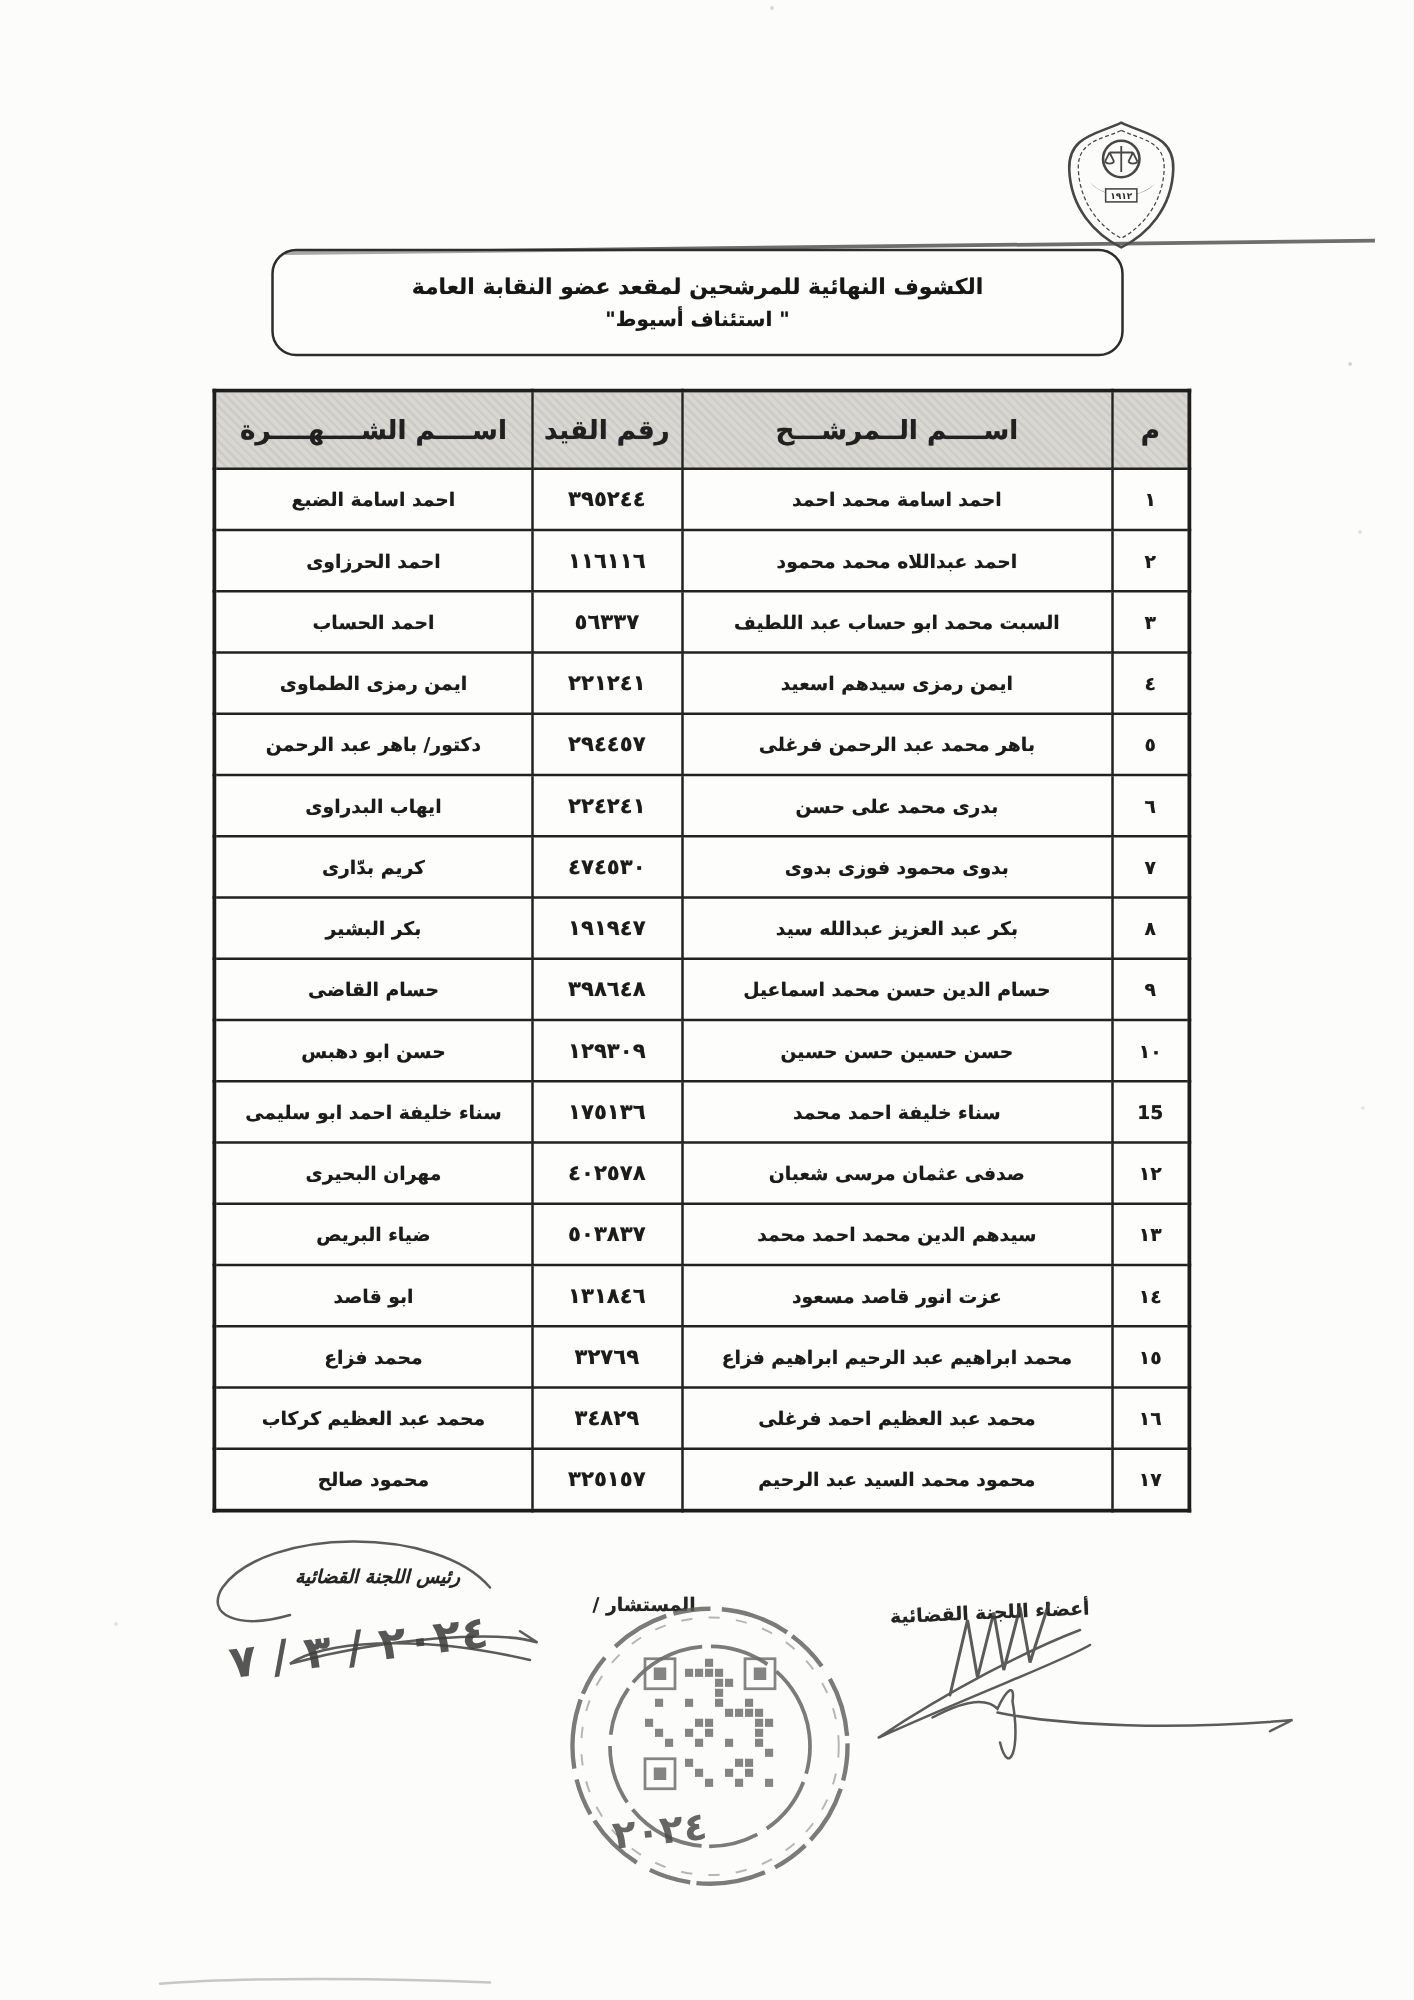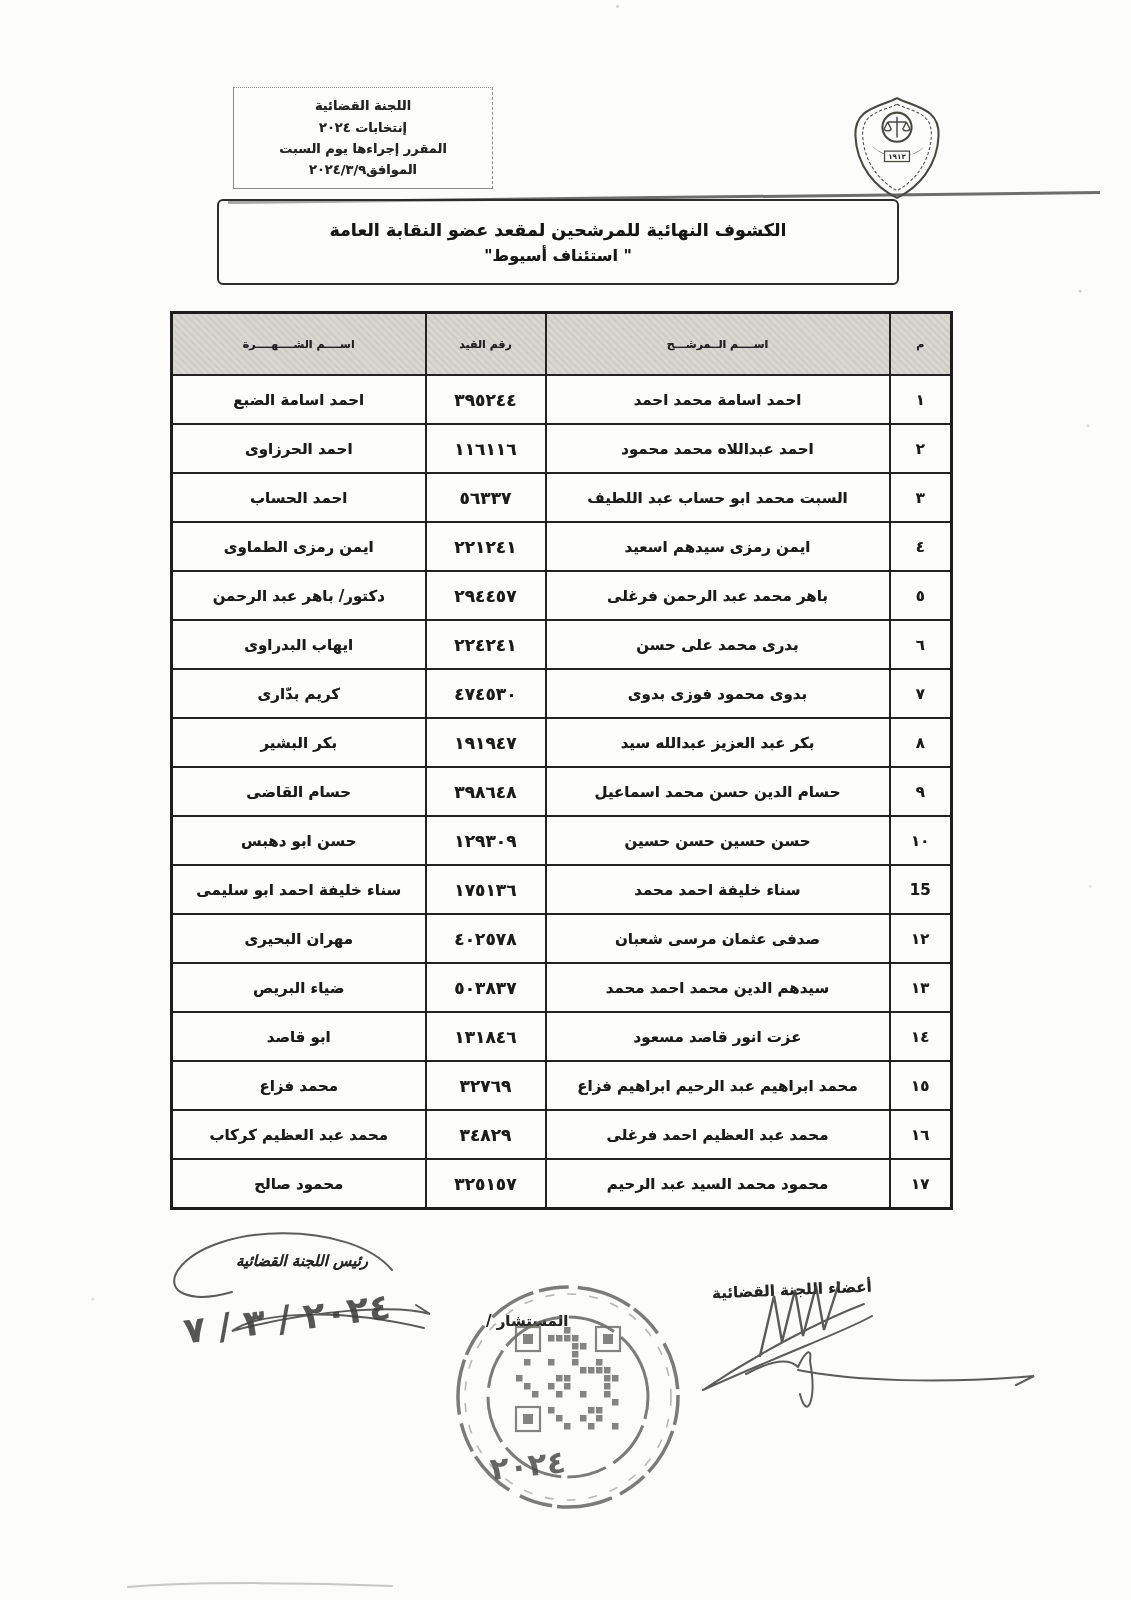--- a/index.html
+++ b/index.html
@@ -22,72 +22,66 @@
     display:flex;flex-direction:column;justify-content:center;align-items:center;
     direction:rtl;text-align:center;font-weight:bold;font-size:13px;line-height:1.65;color:#242424;
   }
   
   .emblem{position:absolute;left:845px;top:96px;width:104px;height:104px;}
   
   .top-rule{position:absolute;left:228px;top:196px;width:872px;height:2.5px;background:#4a4a48;transform:rotate(-0.65deg);opacity:.8;}
   
   .title-box{
     position:absolute;left:217px;top:199px;width:678px;height:82px;
-    border:2.5px solid #2d2d2b;border-radius:6px;direction:rtl;
+    border:2.5px solid #2d2d2b;border-radius:20px;direction:rtl;
     display:flex;flex-direction:column;justify-content:center;align-items:center;gap:6px;
     font-weight:bold;color:#161616;background:rgba(255,255,255,.4);
   }
   .title-line1{font-size:17.5px;}
   .title-line2{font-size:16px;}
   
   table.cands{
     position:absolute;left:170px;top:311px;width:780px;direction:rtl;
     border-collapse:collapse;table-layout:fixed;
     font-weight:bold;color:#1b1b1b;
   }
   table.cands col.w-no{width:62px;} table.cands col.w-name{width:344px;}
   table.cands col.w-reg{width:120px;} table.cands col.w-known{width:254px;}
   table.cands th,table.cands td{
     border:2px solid #222220;text-align:center;vertical-align:middle;
     overflow:hidden;white-space:nowrap;
   }
   table.cands{border:3px solid #1d1d1b;}
-  table.cands thead th{height:58px;background:#d8d7d1;font-size:11px;color:#202020;
+  table.cands thead th{height:58px;background:#d8d7d1;font-size:21px;color:#202020;
     background-image:repeating-linear-gradient(45deg, rgba(120,120,115,.12) 0 2px, transparent 2px 5px);}
   table.cands tbody td{height:45px;font-size:15px;background:#fdfdfb;}
   table.cands td.c-reg{font-size:17px;letter-spacing:1px;}
   
   .lbl{position:absolute;font-weight:bold;font-size:15px;color:#242424;direction:rtl;}
   .president-lbl{left:236px;top:1252px;font-style:italic;}
-  .counselor-lbl{left:474px;top:1312px;margin-left:12px;}
+  .counselor-lbl{left:474px;top:1275px;}
   .members-lbl{left:712px;top:1281px;transform:rotate(-2.5deg);}
   .hand-date{
     position:absolute;left:162px;top:1298px;width:250px;direction:ltr;text-align:center;
     font-size:36px;font-weight:bold;color:#3a3a3a;transform:rotate(-7deg);
     letter-spacing:3px;opacity:.85;
   }
   .stamp-year{
     position:absolute;left:490px;top:1447px;font-size:31px;font-weight:bold;color:#4c4c4c;
     transform:rotate(-6deg);letter-spacing:5px;opacity:.85;direction:rtl;
   }
   .sig-layer,.stamp-svg{position:absolute;}
   .sig-layer{left:0;top:1230px;}
   .stamp-svg{left:430px;top:1283px;opacity:.8;}
 </style>
 </head>
 <body>
 
 <div class="page">
 
-  <div class="note-box ink">
-    <div>اللجنة القضائية</div>
-    <div>إنتخابات ٢٠٢٤</div>
-    <div>المقرر إجراءها يوم السبت</div>
-    <div>الموافق٢٠٢٤/٣/٩</div>
-  </div>
 
   <svg class="emblem" viewBox="0 0 100 100">
     <g stroke="#35342f" fill="none" stroke-width="2" opacity="0.9">
       <path d="M50,2 C68,11 91,12 90,38 C89,68 70,88 50,98 C30,88 11,68 10,38 C9,12 32,11 50,2 Z"></path>
       <path d="M50,8 C65,15 84,16 83,38 C82,63 67,82 50,91 C33,82 18,63 17,38 C16,16 35,15 50,8 Z" stroke-width="1" stroke-dasharray="3 2"></path>
       <circle cx="50" cy="30" r="14" stroke-width="2"></circle>
       <path d="M50,20 L50,40 M41,25 L59,25 M41,25 l-3.5,7 M41,25 l3.5,7 M37.5,32 a4,3 0 0 0 7,0 M59,25 l-3.5,7 M59,25 l3.5,7 M55.5,32 a4,3 0 0 0 7,0" stroke-width="1.4"></path>
       <path d="M26,48 A30,22 0 0 0 76,49 A34,30 0 0 1 26,48 Z" fill="#2c2b27" stroke="none"></path>
       <rect x="38" y="53" width="24" height="10" fill="#fcfcfa" stroke="#35342f" stroke-width="1.2"></rect>
     </g>

